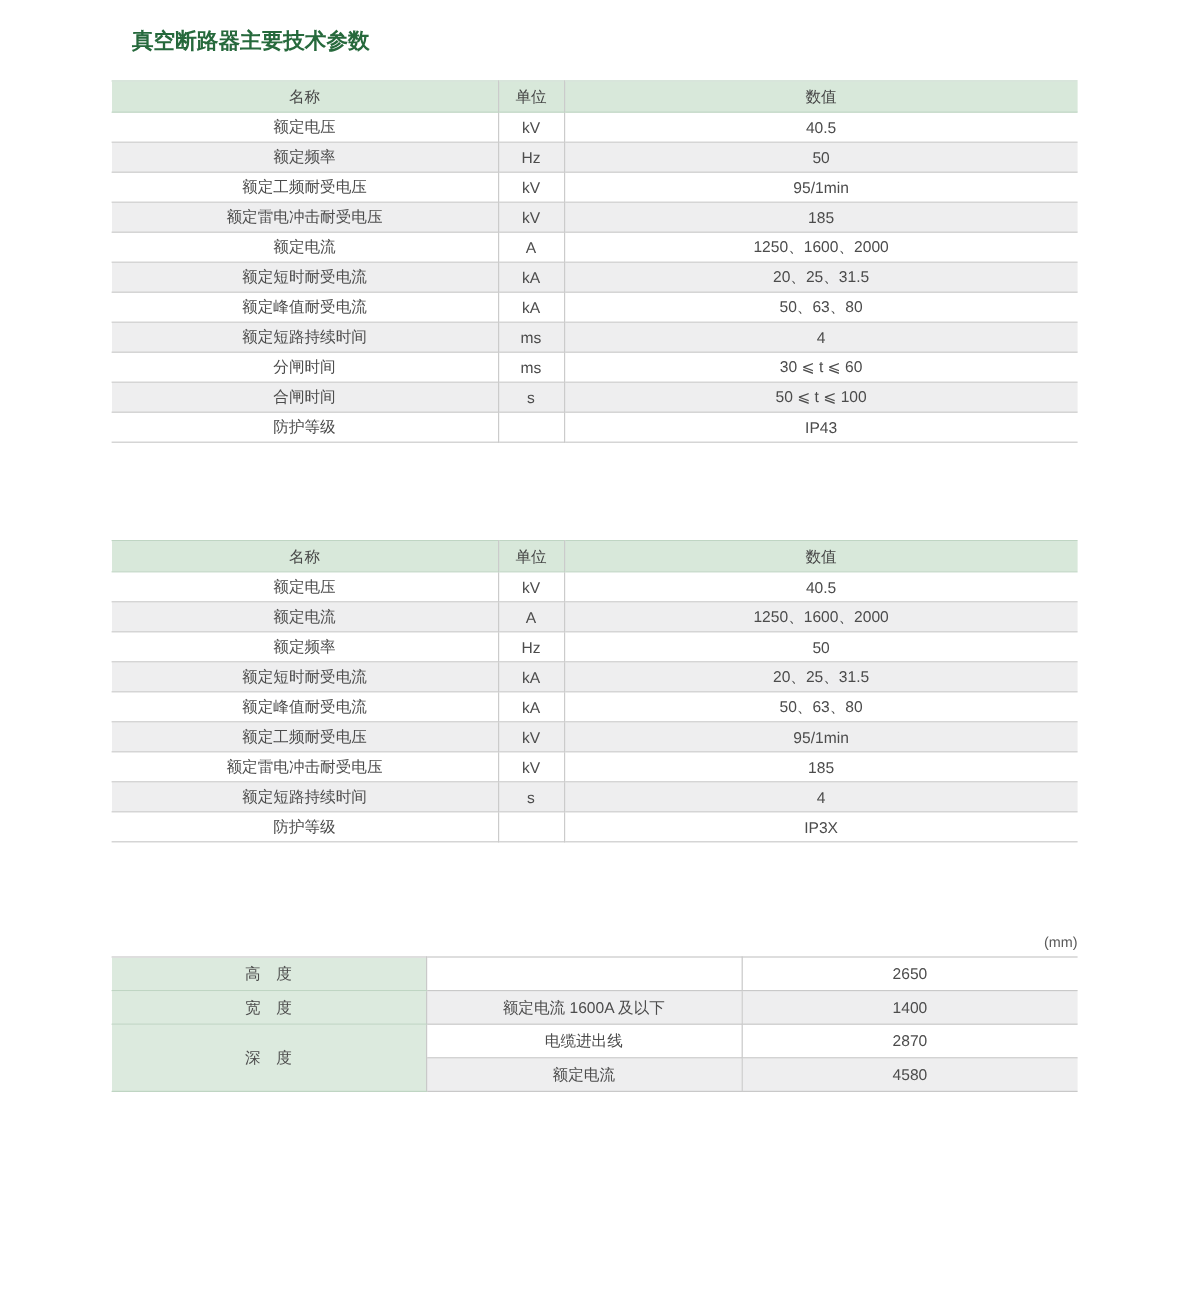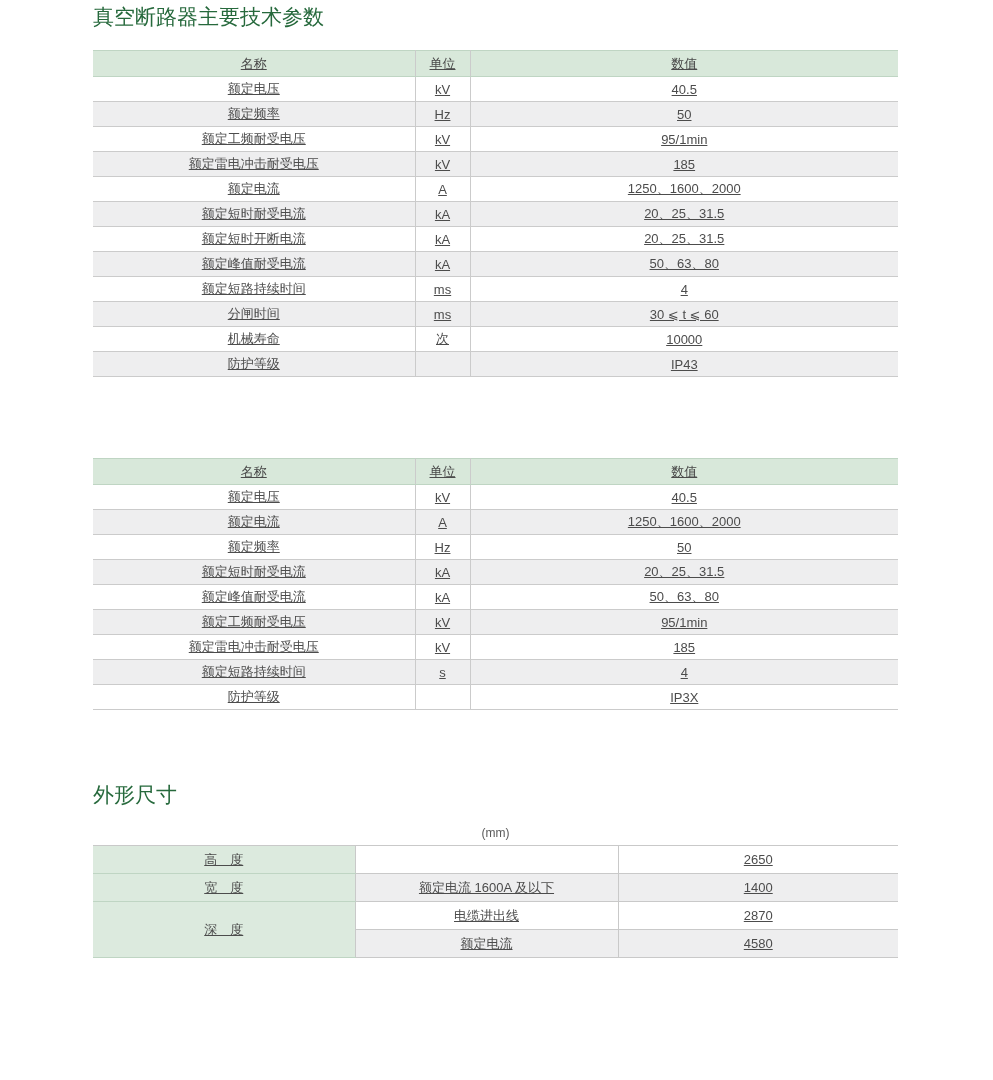--- a/index.html
+++ b/index.html
@@ -8,28 +8,28 @@
     width: 993px; height: 1080px;
     background: #ffffff;
     overflow: hidden;
     font-family: "Liberation Sans", "DejaVu Sans", sans-serif;
     color: #4c4c4c;
   }
   .page { padding: 8px 0 0 93px; width: 993px; }
   .content { width: 805px; }
 
   .section-title {
-    margin: 0;
-    font-size: 21px;
-    font-weight: normal;
+    margin: 17px;
+    font-size: 18px;
+    font-weight: bold;
     color: #26693c;
     line-height: 18px;
   }
 
-  table { border-collapse: collapse; width: 805px; table-layout: fixed; text-decoration: underline; }
+  table { border-collapse: collapse; width: 805px; table-layout: fixed; }
   th, td {
     font-size: 13px;
     font-weight: normal;
     text-align: center;
     vertical-align: middle;
     color: #4c4c4c;
     padding: 0 4px;
     overflow: hidden;
     white-space: nowrap;
   }
@@ -58,21 +58,21 @@
   }
 
   
   .section-2 { margin-top: 81px; }
   .section-2 .spec-table { margin-top: 27px; }
   .section-3 { margin-top: 76px; }
 
   .unit-note {
     width: 805px;
     margin-top: 22px;
-    text-align: center;
+    text-align: right;
     font-size: 12px;
     color: #5a5a5a;
     line-height: 14px;
   }
 
   
   .dim-table { margin-top: 5px; border-bottom: 1px solid #c9c9c9; }
   .dim-table col.d-label { width: 262px; }
   .dim-table col.d-cond  { width: 263px; }
   .dim-table col.d-value { width: 280px; }
@@ -138,43 +138,38 @@
               <td>额定电流</td>
               <td>A</td>
               <td>1250、1600、2000</td>
             </tr>
             <tr>
               <td>额定短时耐受电流</td>
               <td>kA</td>
               <td>20、25、31.5</td>
             </tr>
             <tr>
-              <td>额定短时开断电流</td>
-              <td>kA</td>
-              <td>20、25、31.5</td>
-            </tr>
-            <tr>
               <td>额定峰值耐受电流</td>
               <td>kA</td>
               <td>50、63、80</td>
             </tr>
             <tr>
               <td>额定短路持续时间</td>
               <td>ms</td>
               <td>4</td>
             </tr>
             <tr>
               <td>分闸时间</td>
               <td>ms</td>
               <td>30 ⩽ t ⩽ 60</td>
             </tr>
             <tr>
-              <td>机械寿命</td>
-              <td>次</td>
-              <td>10000</td>
+              <td>合闸时间</td>
+              <td>s</td>
+              <td>50 ⩽ t ⩽ 100</td>
             </tr>
             <tr>
               <td>防护等级</td>
               <td></td>
               <td>IP43</td>
             </tr>
           </tbody>
       </table>
     </section>
 
@@ -236,21 +231,20 @@
             <tr>
               <td>防护等级</td>
               <td></td>
               <td>IP3X</td>
             </tr>
           </tbody>
       </table>
     </section>
 
     <section class="section-3">
-      <h2 class="section-title">外形尺寸</h2>
       <div class="unit-note">(mm)</div>
       <table class="dim-table">
         <colgroup>
             <col class="d-label">
             <col class="d-cond">
             <col class="d-value">
           </colgroup>
         <tbody>
             <tr>
               <th class="dim-label">高　度</th>

